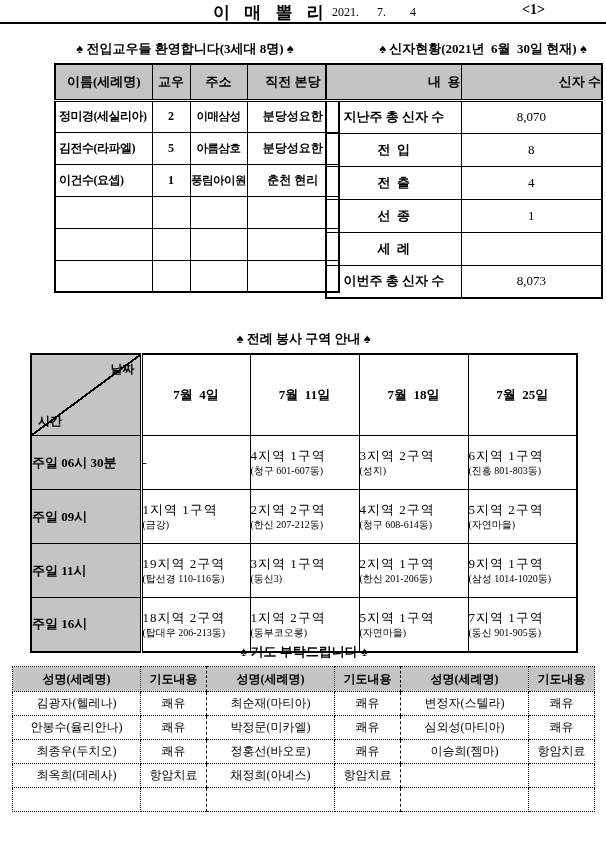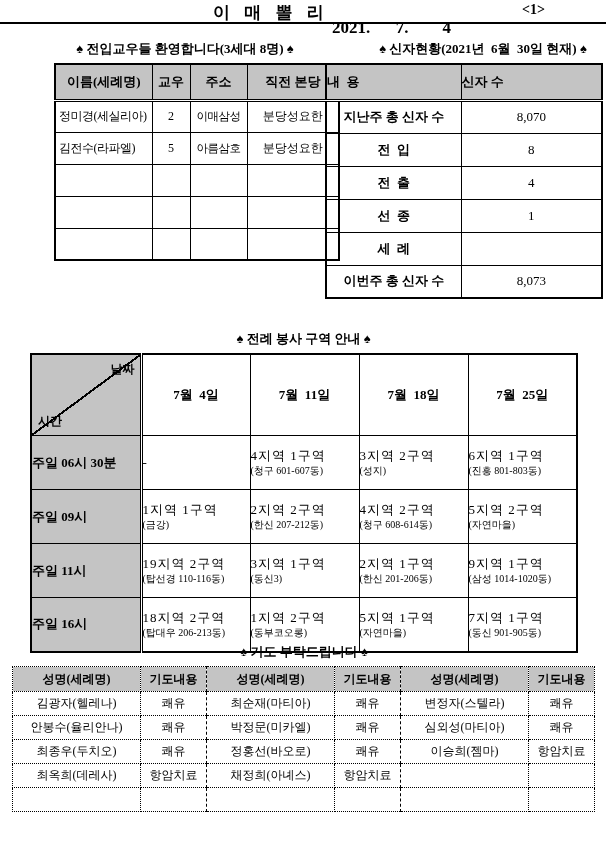--- a/index.html
+++ b/index.html
@@ -6,41 +6,41 @@
   html,body { background:#fff; }
   .page {
     position:relative; width:606px; height:854px; background:#ffffff;
     font-family:"Liberation Serif","DejaVu Serif",serif; color:#000;
     overflow:hidden;
     border-radius:21px;
   }
   
   .masthead { position:absolute; top:0; left:0; width:606px; height:24px; }
   .mast-title { position:absolute; left:213px; top:1px; font-size:17px; font-weight:bold; letter-spacing:5px; }
-  .mast-date  { position:absolute; left:332px; top:18px; font-size:17px; white-space:pre;font-weight:bold; }
+  .mast-date  { position:absolute; left:332px; top:5px; font-size:12px; white-space:pre; }
   .mast-page  { position:absolute; left:522px; top:2px; font-size:14px; font-weight:bold; }
   .mast-rule  { position:absolute; top:22px; left:0; width:606px; border-top:2px solid #000; }
 
   .sec-title { text-align:center; font-size:13px; font-weight:bold; margin-bottom:5px; white-space:pre; }
 
   table { border-collapse:collapse; table-layout:fixed; }
   td, th { border:1px solid #000; overflow:hidden; }
 
   
   .welcome-block { position:absolute; left:30px; top:40px; width:286px;padding-left:24px; }
   .welcome-table { width:285px; border:2px solid #000; }
   .welcome-table th { height:36px; background:#c4c4c4; font-size:13px; font-weight:bold; text-align:center; border-bottom:3px double #000; }
-  .welcome-table td { height:32px; font-size:12px; font-weight:normal; text-align:center;margin-left:44px; }
+  .welcome-table td { height:32px; font-size:12px; font-weight:bold; text-align:center;margin-left:44px; }
   .welcome-table td:first-child { text-align:left; padding-left:3px; letter-spacing:-0.5px; }
   .welcome-table td:nth-child(3) { letter-spacing:-0.5px; font-size:11.5px; }
 
   
   .status-block { position:absolute; left:325px; top:40px; width:316px; }
   .status-table { width:276px; border:2px solid #000; }
-  .status-table th { height:36px; background:#c4c4c4; font-size:13px; font-weight:bold; text-align:left; border-bottom:3px double #000; white-space:pre; }
+  .status-table th { height:36px; background:#c4c4c4; font-size:13px; font-weight:bold; text-align:right; border-bottom:3px double #000; white-space:pre; }
   .status-table td { height:33px; text-align:center; }
   .status-table td.lbl { font-size:13px; font-weight:bold; white-space:pre; }
   .status-table td.val { font-size:13px; font-weight:normal; }
 
   
   .liturgy-block { position:absolute; left:30px; top:330px; width:547px; }
   .liturgy-table { width:546px; border:2px solid #000; }
   .liturgy-table th { height:44px; font-size:13px; font-weight:bold; text-align:center; white-space:pre; }
   .liturgy-table th.datehead { background:#fff; }
   .liturgy-table td { height:54px; }
@@ -87,20 +87,26 @@
         <td>정미경(세실리아)</td>
         <td>2</td>
         <td>이매삼성</td>
         <td>분당성요한</td>
       </tr>
       <tr>
         <td>김전수(라파엘)</td>
         <td>5</td>
         <td>아름삼호</td>
         <td>분당성요한</td>
+      </tr>
+      <tr>
+        <td>이건수(요셉)</td>
+        <td>1</td>
+        <td>풍림아이원</td>
+        <td>춘천 현리</td>
       </tr>
       <tr>
         <td></td>
             <td></td>
             <td></td>
             <td></td>
       </tr>
       <tr>
         <td></td>
             <td></td>

